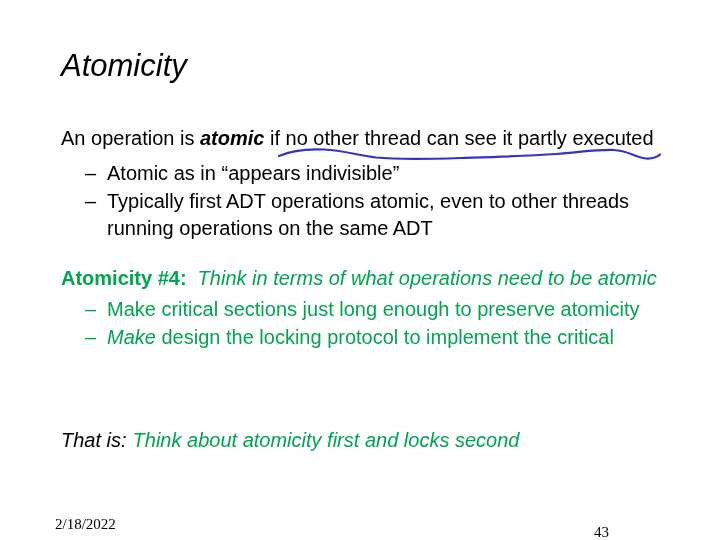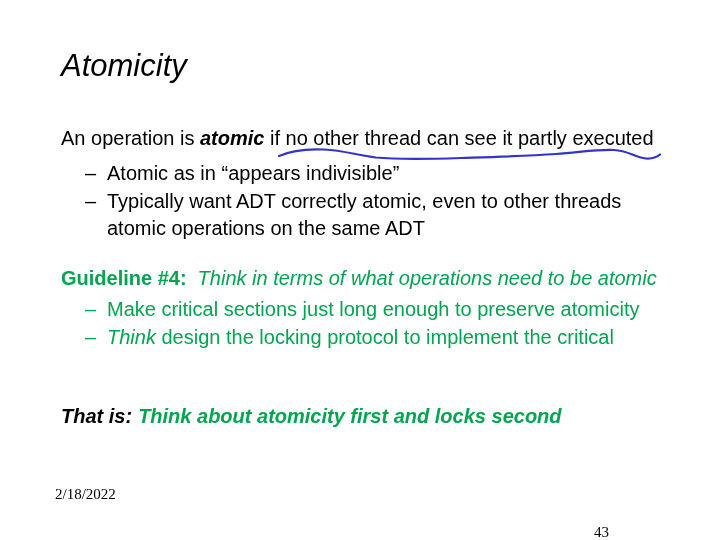--- a/index.html
+++ b/index.html
@@ -57,21 +57,21 @@
     stroke: var(--blue);
     stroke-width: 2.2;
     fill: none;
     stroke-linecap: round;
   }
   .footer {
     font-family: "Liberation Serif", "DejaVu Serif", serif;
     font-size: 15px;
     line-height: 20px;
   }
-  .footer-date { left: 55px; top: 484px; }
+  .footer-date { left: 55px; top: 514px; }
   .footer-page { right: 67px; top: 522px; }
 </style>
 </head>
 <body>
 
 <div class="slide">
 
   <h1 class="abs title">Atomicity</h1>
 
   <div class="abs bodyline" style="left:61px; top:125px;"><span>An operation is </span><span class="bi">atomic</span><span> if no other thread can see it partly executed</span></div>
@@ -87,36 +87,36 @@
              C 376 13.2, 382 10.5, 384 8.5"></path>
   </svg>
 
   <div class="abs bodyline bullet" style="top:160px;">
       <span class="dash">–</span>
       <span>Atomic as in “appears indivisible”</span>
     </div>
 
   <div class="abs bodyline bullet" style="top:188px;">
       <span class="dash">–</span>
-      <span>Typically want ADT correctly atomic, even to other threads</span>
+      <span>Typically first ADT operations atomic, even to other threads</span>
     </div>
 
-  <div class="abs bodyline bullet-cont" style="top:215px;"><span>atomic operations on the same ADT</span></div>
+  <div class="abs bodyline bullet-cont" style="top:215px;"><span>running operations on the same ADT</span></div>
 
-  <div class="abs bodyline green" style="left:61px; top:265px;"><span class="bold">Guideline #4:</span><span class="it gap-wide">Think in terms of what operations need to be atomic</span></div>
+  <div class="abs bodyline green" style="left:61px; top:265px;"><span class="bold">Atomicity #4:</span><span class="it gap-wide">Think in terms of what operations need to be atomic</span></div>
 
   <div class="abs bodyline bullet green" style="top:296px;">
       <span class="dash">–</span>
       <span>Make critical sections just long enough to preserve atomicity</span>
     </div>
 
   <div class="abs bodyline bullet green" style="top:324px;">
       <span class="dash">–</span>
-      <span><span class="it">Think</span><span> design the locking protocol to implement the critical</span></span>
+      <span><span class="it">Make</span><span> design the locking protocol to implement the critical</span></span>
     </div>
 
 
-  <div class="abs bodyline" style="left:61px; top:403px;font-weight:bold;"><span class="it">That is:</span><span class="it green gap-sm">Think about atomicity first and locks second</span></div>
+  <div class="abs bodyline" style="left:61px; top:427px;"><span class="it">That is:</span><span class="it green gap-sm">Think about atomicity first and locks second</span></div>
 
   <div class="abs footer footer-date">2/18/2022</div>
   <div class="abs footer footer-page">43</div>
 
 </div>
 
 </body></html>

